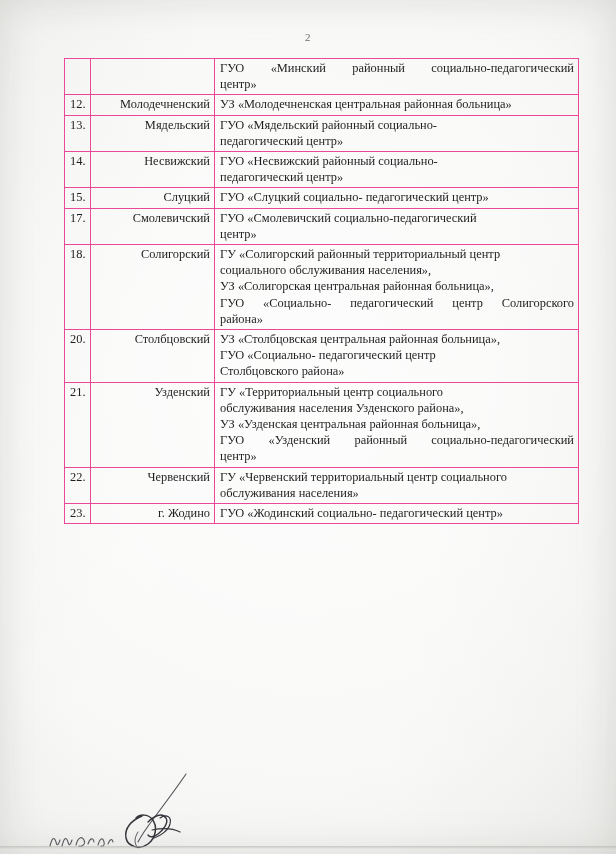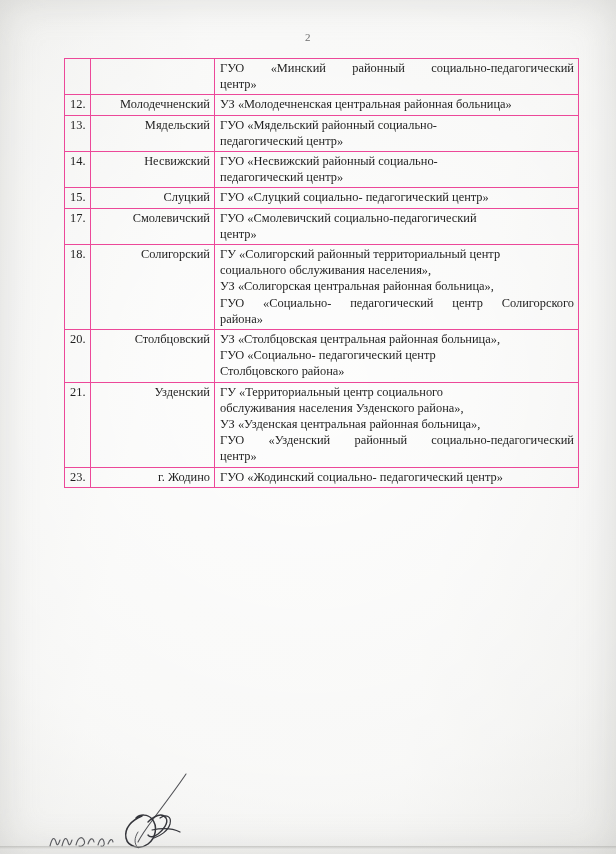--- a/index.html
+++ b/index.html
@@ -198,20 +198,28 @@
           </tr>
           <tr>
             <td class="num">21.</td>
             <td class="name">Узденский</td>
             <td class="desc">
               <span class="line">ГУ «Территориальный центр социального</span>
               <span class="line">обслуживания населения Узденского района»,</span>
               <span class="line">УЗ «Узденская центральная районная больница»,</span>
               <span class="line just">ГУО «Узденский районный социально-педагогический</span>
               <span class="line">центр»</span>
+            </td>
+          </tr>
+          <tr>
+            <td class="num">22.</td>
+            <td class="name">Червенский</td>
+            <td class="desc">
+              <span class="line">ГУ «Червенский территориальный центр социального</span>
+              <span class="line">обслуживания населения»</span>
             </td>
           </tr>
           <tr>
             <td class="num">23.</td>
             <td class="name">г. Жодино</td>
             <td class="desc">
               <span class="line">ГУО «Жодинский социально- педагогический центр»</span>
             </td>
           </tr>
         </tbody>

